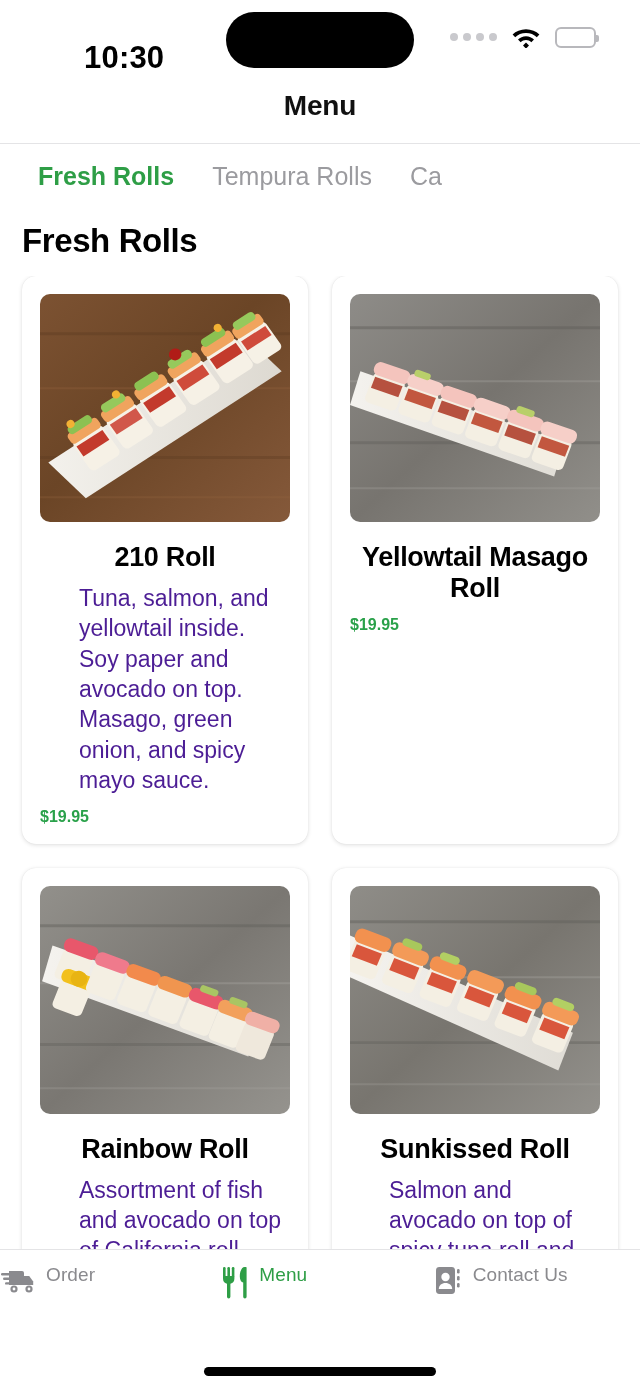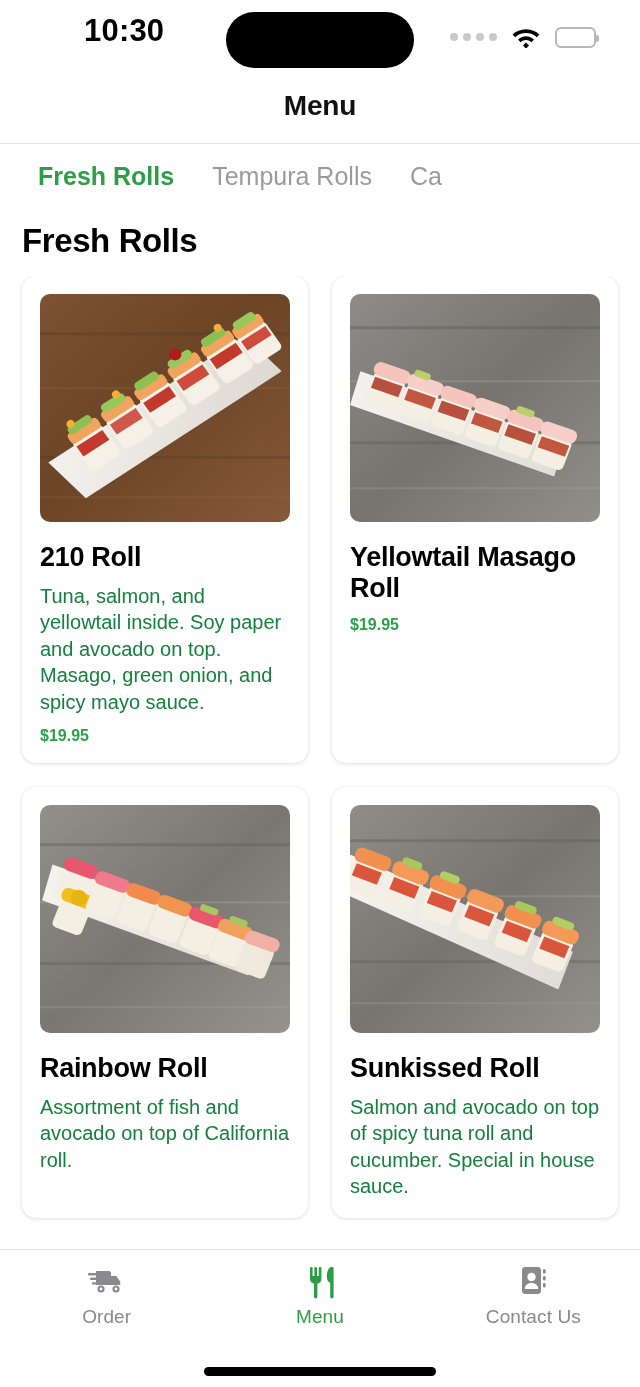--- a/index.html
+++ b/index.html
@@ -18,21 +18,21 @@
 
   
   .statusbar {
     position: relative;
     height: 88px;
     flex: 0 0 88px;
     background: #ffffff;
   }
   .status-time {
     position: absolute;
-    left: 84px; top: 13px;
+    left: 84px; top: 40px;
     font-size: 31px;
     font-weight: 600;
     letter-spacing: 0.2px;
     color: #000000;
   }
   .dynamic-island {
     position: absolute;
     left: 50%; transform: translateX(-50%);
     top: 12px;
     width: 188px; height: 56px;
@@ -146,48 +146,50 @@
     position: relative;
   }
   .card-photo svg { display: block; width: 100%; height: 100%; }
   .card-name {
     margin-top: 20px;
     font-size: 27px;
     font-weight: 700;
     color: #000000;
     letter-spacing: -0.3px;
     line-height: 1.15;
+    text-align: center;
   }
   .card-desc {
     margin-top: 10px;
-    font-size: 20px;
+    font-size: 23px;
     line-height: 1.32;
-    color: #15803d;
+    color: #4c1d95;
+    margin-left: 39px;
   }
   .card-price {
     margin-top: 12px;
     font-size: 16px;
     font-weight: 700;
     color: #2aa14a;
   }
 
   
   .tabbar {
     flex: 0 0 106px;
     height: 106px;
     border-top: 1px solid #e4e4e6;
     background: #ffffff;
     display: flex;
     align-items: flex-start;
     padding-top: 14px;
   }
   .tabitem {
     flex: 1 1 0;
-    display: flex; flex-direction: column;
-    align-items: center; gap: 6px;
+    display: flex; flex-direction: row;
+    gap: 6px;
   }
   .tabicon { width: 40px; height: 36px; display: block; }
   .tablabel {
     font-size: 19px;
     color: #8a8a8e;
     letter-spacing: 0.1px;
   }
   .tabitem.active .tablabel { color: #2e9e46; }
 
   .home-indicator {

